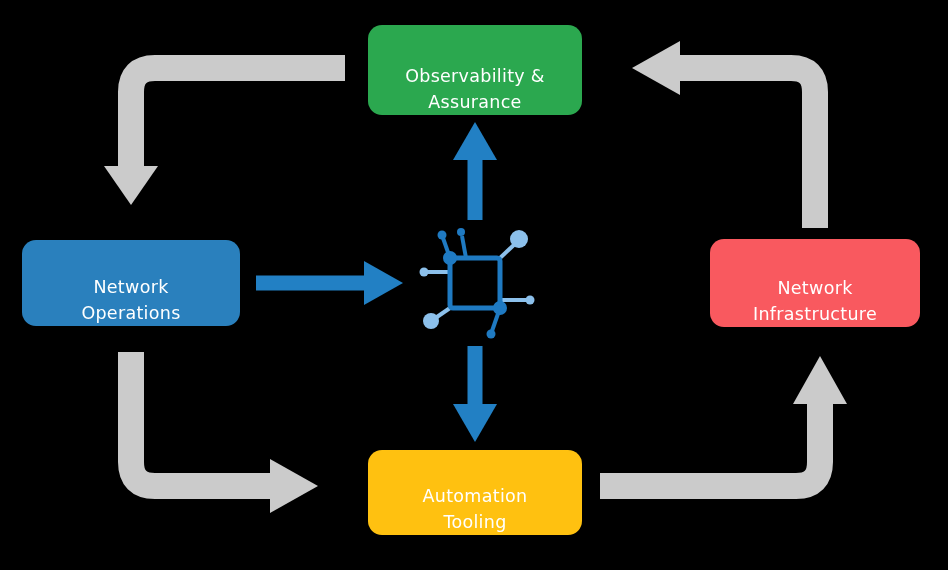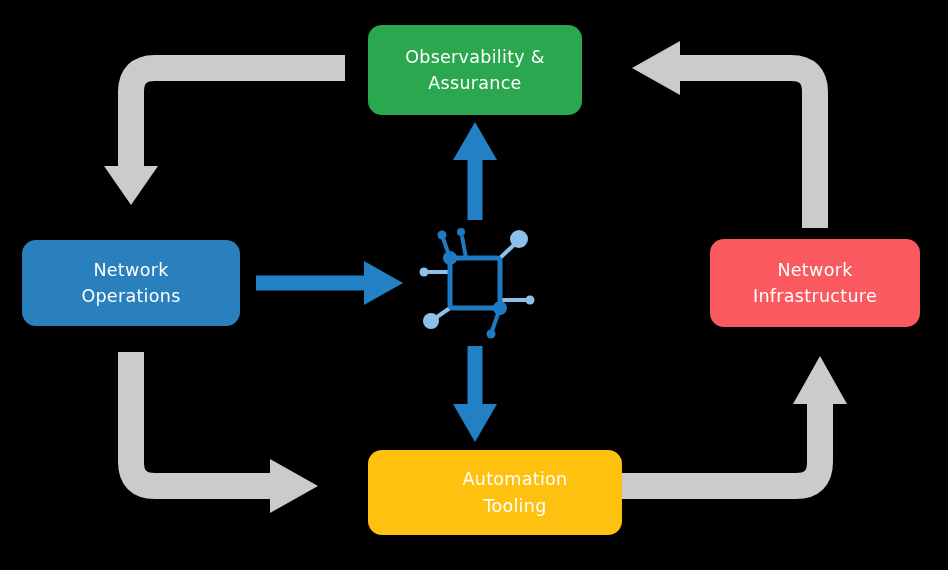--- a/index.html
+++ b/index.html
@@ -8,33 +8,33 @@
     width:948px;height:570px;
     background:#000;
     overflow:hidden;
     font-family:"DejaVu Sans","Liberation Sans",sans-serif;
   }
   .arrow-layer{position:absolute;left:0;top:0;width:948px;height:570px;}
   .node{
     position:absolute;
     border-radius:14px;
     color:#fff;
-    display:flex;align-items:center;justify-content:center;
+    display:flex;align-items:flex-end;justify-content:center;
     text-align:center;
     font-size:17.5px;
     font-weight:500;
     line-height:1.5;
     letter-spacing:0.3px;
     white-space:pre-line;
     z-index:2;
   }
   .node-observability{left:368px;top:25px;width:214px;height:90px;background:#2BA84F;}
   .node-network-operations{left:22px;top:240px;width:218px;height:86px;background:#2A80BD;}
   .node-network-infrastructure{left:710px;top:239px;width:210px;height:88px;background:#F9595F;}
-  .node-automation-tooling{left:368px;top:450px;width:214px;height:85px;background:#FFC110;padding-left:40px;}
+  .node-automation-tooling{left:368px;top:450px;width:214px;height:85px;background:#FFC110;}
 </style>
 </head>
 <body>
 
 <div class="canvas">
 
   <svg class="arrow-layer" width="948" height="570" viewBox="0 0 948 570" xmlns="http://www.w3.org/2000/svg">
 
     <g>
       <path d="M 345 68 L 155 68 Q 131 68 131 92 L 131 168" fill="none" stroke="#CBCBCB" stroke-width="26"></path>

